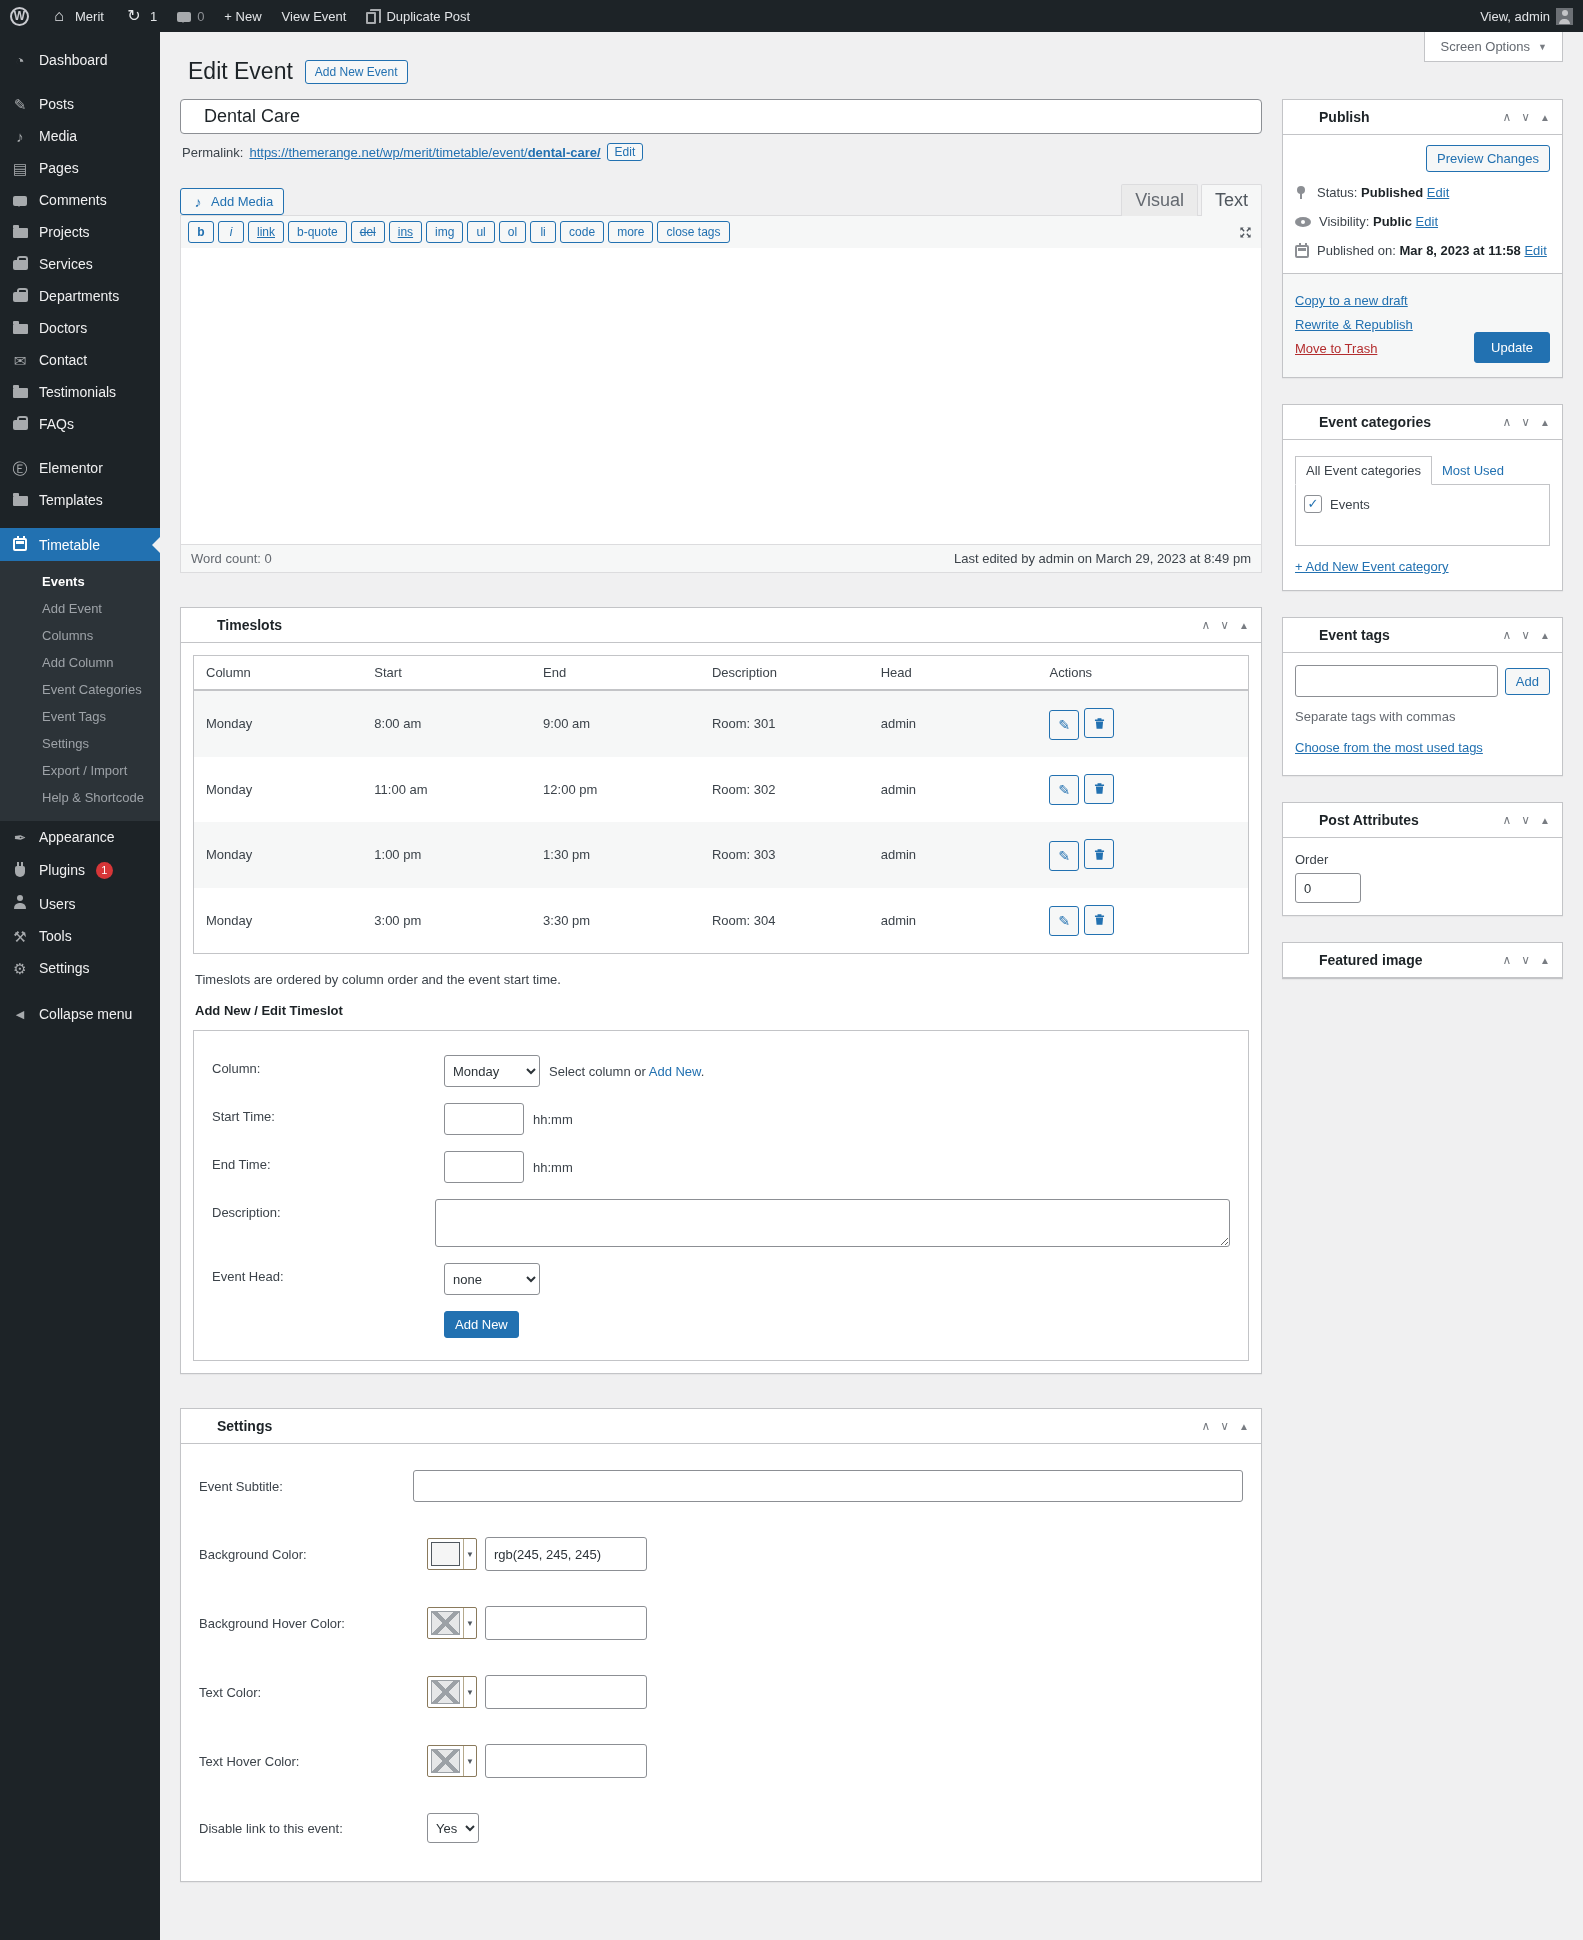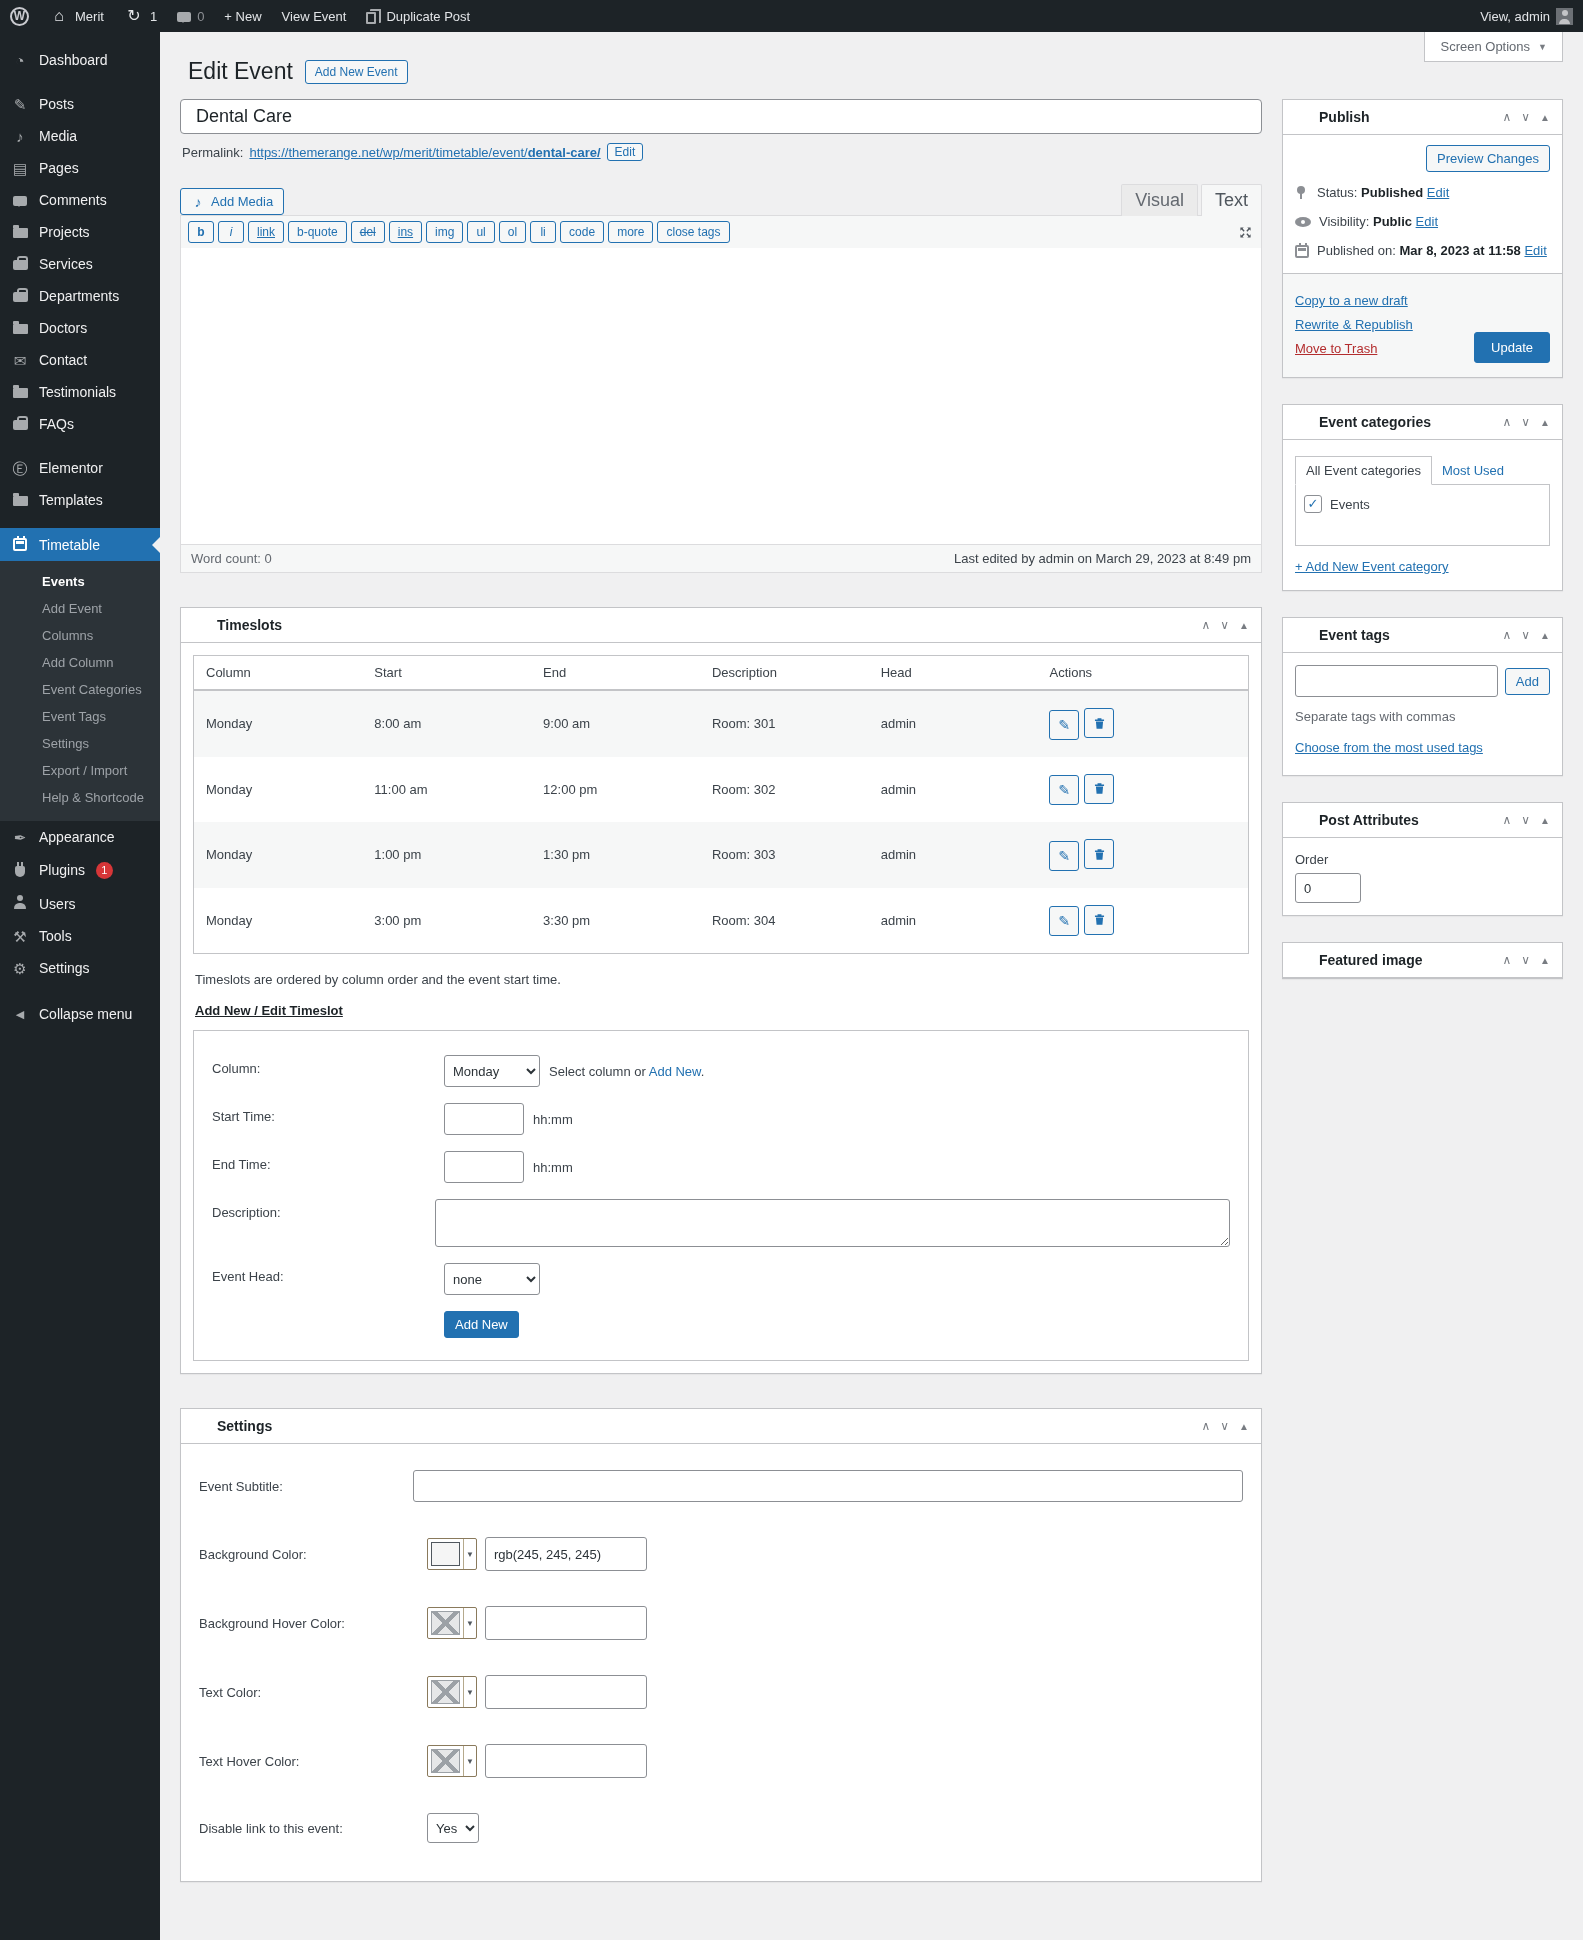--- a/index.html
+++ b/index.html
@@ -62,21 +62,21 @@
   .page-header { display:flex; align-items:center; gap:12px; margin:26px 0 0 8px; }
   .page-title { font-size:23px; font-weight:400; color:#1d2327; }
   .btn { display:inline-block; border:1px solid #2271b1; color:#2271b1; background:#f6f7f7; border-radius:3px; padding:5px 10px; font-size:13px; cursor:pointer; text-decoration:none; }
   .btn-primary { background:#2271b1; border-color:#2271b1; color:#fff; }
   .btn-small { padding:1px 7px; font-size:12px; }
   .cols { display:flex; gap:20px; margin-top:14px; align-items:flex-start; }
   .main-col { flex:1; min-width:0; }
   .side-col { width:281px; flex:0 0 281px; }
 
   
-  .title-input { width:100%; height:35px; border:1px solid #8c8f94; border-radius:4px; padding:3px 15px; font-size:18px; color:#1d2327; background:#fff; font-family:inherit; }
+  .title-input { width:100%; height:35px; border:1px solid #8c8f94; border-radius:4px; padding:3px 23px; font-size:18px; color:#1d2327; background:#fff; font-family:inherit; }
   .permalink-row { margin:9px 0 0 2px; display:flex; align-items:center; gap:6px; color:#3c434a; }
   .permalink-row .slug { font-weight:bold; }
 
   
   .media-row { display:flex; align-items:flex-end; justify-content:space-between; margin-top:22px; }
   .addmedia { display:inline-flex; align-items:center; gap:6px; }
   .ed-tabs { display:flex; gap:3px; }
   .edtab { padding:5px 13px; font-size:18px; border:1px solid #dcdcde; border-bottom:none; border-radius:2px 2px 0 0; color:#646970; background:#ebebeb; cursor:pointer; position:relative; top:1px; }
   .edtab.active { background:#f6f7f7; color:#50575e; }
   .editor { border:1px solid #dcdcde; background:#fff; }
@@ -98,21 +98,21 @@
   .pb-ctrls .tgl { font-size:10px; }
   .pb-body { padding:12px; }
 
   
   .ts-table { width:100%; border:1px solid #c3c4c7; border-collapse:collapse; }
   .ts-table th { text-align:left; font-weight:400; color:#3c434a; padding:9px 12px; border-bottom:2px solid #c3c4c7; background:#fff; }
   .ts-table td { padding:17px 12px; color:#3c434a; }
   .ts-table tr.stripe td { background:#f6f7f7; }
   .act-btn { display:inline-flex; align-items:center; justify-content:center; width:30px; height:30px; border:1px solid #2271b1; border-radius:3px; background:#f6f7f7; color:#2271b1; cursor:pointer; margin-right:5px; font-size:14px; }
   .ts-note { margin:18px 2px 0; color:#3c434a; }
-  .ts-form-title { margin:16px 2px 0; font-weight:bold; color:#1d2327;text-decoration:underline; }
+  .ts-form-title { margin:16px 2px 0; font-weight:bold; color:#1d2327; }
   .ts-form { border:1px solid #c3c4c7; margin-top:12px; padding:24px 18px 22px; }
   .f-row { display:flex; align-items:flex-start; margin-bottom:16px; }
   .f-label { width:232px; padding-top:6px; color:#3c434a; }
   .f-ctrl { display:flex; align-items:center; gap:9px; flex:1; }
   select { font-family:inherit; font-size:13px; color:#2c3338; border:1px solid #8c8f94; border-radius:3px; background:#fff; height:32px; padding:0 4px; }
   .sel-col { width:96px; }
   .sel-head { width:96px; }
   .sel-yes { width:52px; height:30px; }
   .txt-in { border:1px solid #8c8f94; border-radius:3px; height:32px; padding:0 8px; font-family:inherit; font-size:13px; background:#fff; color:#2c3338; }
   .time-in { width:80px; }

